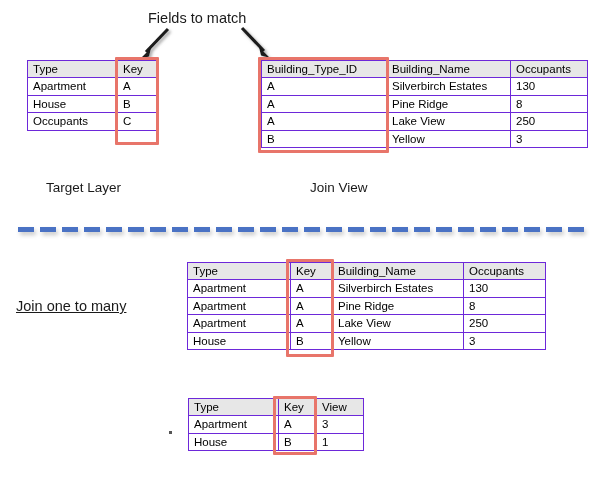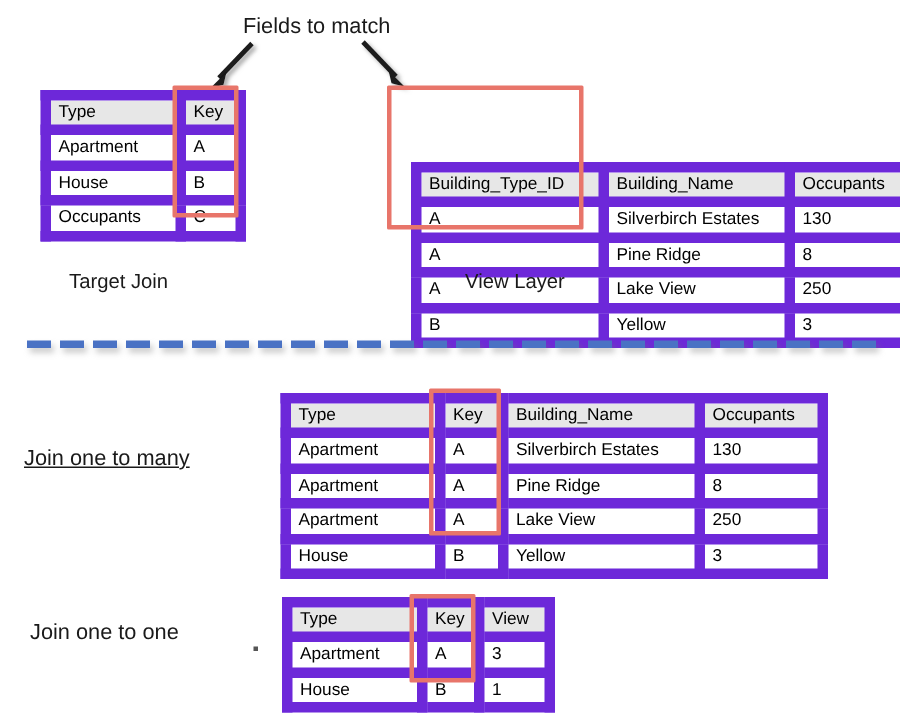--- a/index.html
+++ b/index.html
@@ -19,21 +19,21 @@
   
   .tbl {
     position: absolute;
     border-collapse: collapse;
     table-layout: fixed;
     background: #ffffff;
     font-size: 11.5px;
     color: #000000;
   }
   .tbl td, .tbl th {
-    border: 7px solid #6d28d9;
+    border: 1px solid #6d28d9;
     padding: 1px 5px;
     text-align: left;
     font-weight: normal;
     white-space: nowrap;
     line-height: 1.25;
     height: 16px;
     box-sizing: border-box;
     overflow: hidden;
   }
   .tbl th {
@@ -56,21 +56,20 @@
     white-space: nowrap;
   }
   .label-layer {
     font-size: 13.5px;
   }
   .label-join {
     font-size: 14.5px;
   }
   .label-title {
     font-size: 14.5px;
-    margin-left: 14px;
   }
 
   
   .divider {
     position: absolute;
     height: 5px;
   }
   .divider .dash-line {
     position: absolute;
     top: 0; left: 0;
@@ -162,23 +161,23 @@
       </tr>
       <tr>
         <td>Occupants</td>
         <td>C</td>
       </tr>
     </tbody>
   </table>
 
   <div class="redbox" style="left:115px; top:57px; width:44px; height:88px;"></div>
 
-  <div class="label label-layer" style="left:46px; top:180px;">Target Join</div>
-
-  <table class="tbl" id="tbl-join" style="left:274px; top:60px; width:326px;margin-top:48px;">
+  <div class="label label-layer" style="left:46px; top:180px;">Target Layer</div>
+
+  <table class="tbl" id="tbl-join" style="left:261px; top:60px; width:326px;">
     <colgroup>
         <col style="width:125px">
         <col style="width:124px">
         <col style="width:77px">
       </colgroup>
     <thead>
       <tr>
         <th>Building_Type_ID</th>
         <th>Building_Name</th>
         <th>Occupants</th>
@@ -203,21 +202,21 @@
       <tr>
         <td>B</td>
         <td>Yellow</td>
         <td>3</td>
       </tr>
     </tbody>
   </table>
 
   <div class="redbox" style="left:258px; top:57px; width:131px; height:96px;"></div>
 
-  <div class="label label-layer" style="left:310px; top:180px;">View Layer</div>
+  <div class="label label-layer" style="left:310px; top:180px;">Join View</div>
 
   <div class="divider" style="left:18px; top:227px; width:566px;">
     <div class="dash-shadow"></div>
     <div class="dash-line"></div>
   </div>
 
   <div class="label label-join" style="left:16px; top:298px;text-decoration:underline;">Join one to many</div>
 
   <table class="tbl" id="tbl-one-to-many" style="left:187px; top:262px; width:358px;">
     <colgroup>
@@ -257,21 +256,20 @@
         <td>House</td>
         <td>B</td>
         <td>Yellow</td>
         <td>3</td>
       </tr>
     </tbody>
   </table>
 
   <div class="redbox" style="left:286px; top:259px; width:48px; height:98px;"></div>
 
-  <div class="label label-join" style="left:20px; top:414px;">Join one to one</div>
 
   <div class="dot" style="left:169px; top:431px;"></div>
 
   <table class="tbl" id="tbl-one-to-one" style="left:188px; top:398px; width:175px;">
     <colgroup>
         <col style="width:90px">
         <col style="width:38px">
         <col style="width:47px">
       </colgroup>
     <thead>

